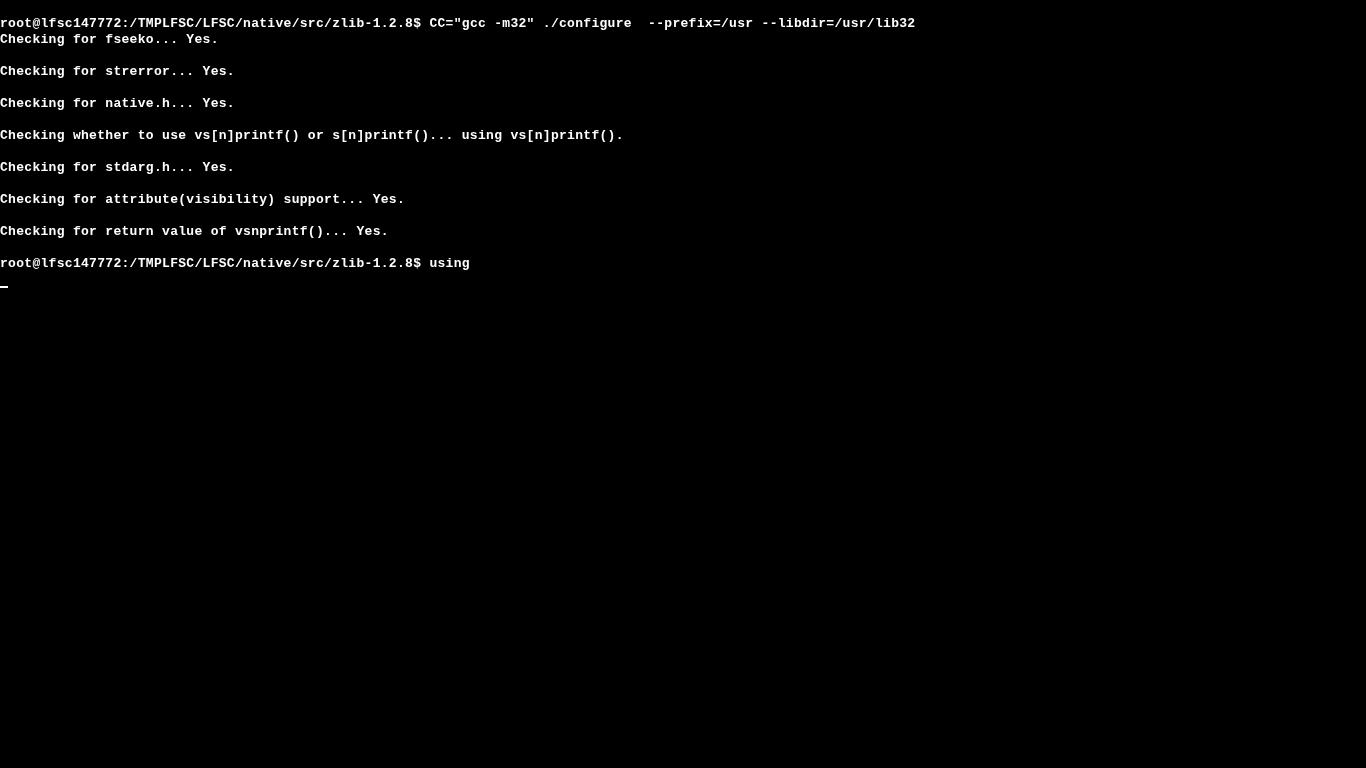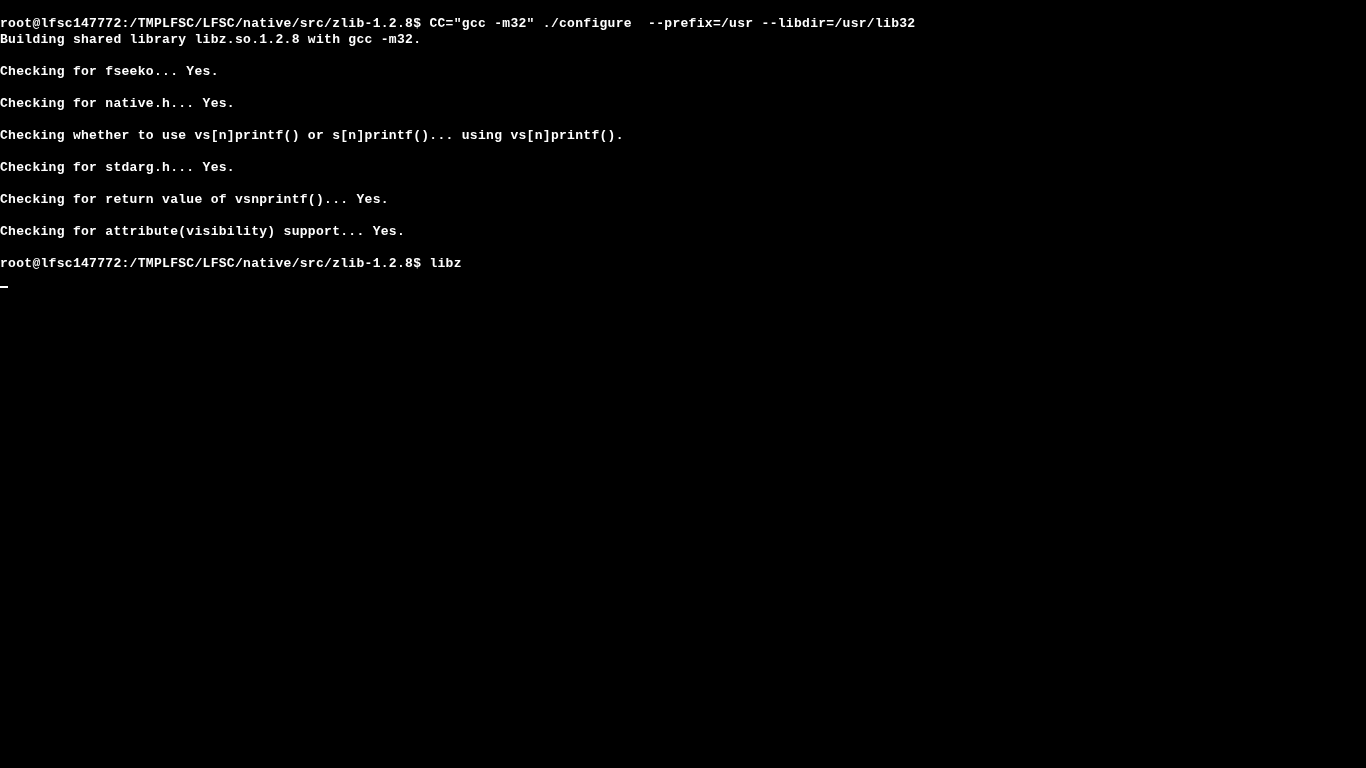--- a/index.html
+++ b/index.html
@@ -37,22 +37,22 @@
       height: 2px;
       background-color: #ffffff;
       vertical-align: bottom;
     }
   </style>
 </head>
 <body>
 
 <div class="terminal">
 <span class="prompt-line"><span>root@lfsc147772:/TMPLFSC/LFSC/native/src/zlib-1.2.8$</span> <span>CC="gcc -m32" ./configure  --prefix=/usr --libdir=/usr/lib32</span></span>
-<span class="line">Building shared library libz.so.1.2.8 with gcc -m32.</span>
 <span class="line">Checking for fseeko... Yes.</span>
+<span class="line">Checking for strerror... Yes.</span>
 <span class="line">Checking for native.h... Yes.</span>
 <span class="line">Checking whether to use vs[n]printf() or s[n]printf()... using vs[n]printf().</span>
 <span class="line">Checking for stdarg.h... Yes.</span>
+<span class="line">Checking for attribute(visibility) support... Yes.</span>
 <span class="line">Checking for return value of vsnprintf()... Yes.</span>
-<span class="line">Checking for attribute(visibility) support... Yes.</span>
-<span class="prompt-line"><span>root@lfsc147772:/TMPLFSC/LFSC/native/src/zlib-1.2.8$</span> <span>libz</span></span>
+<span class="prompt-line"><span>root@lfsc147772:/TMPLFSC/LFSC/native/src/zlib-1.2.8$</span> <span>using</span></span>
 <span class="cursor"></span>
 </div>
 
 </body></html>

